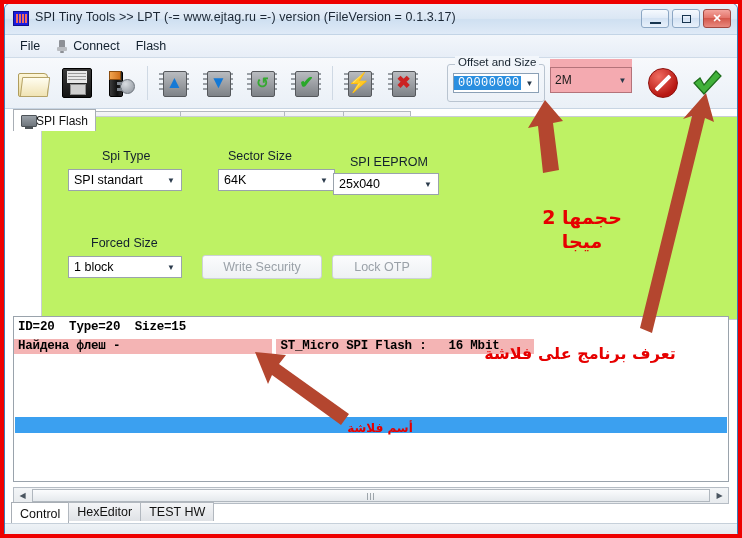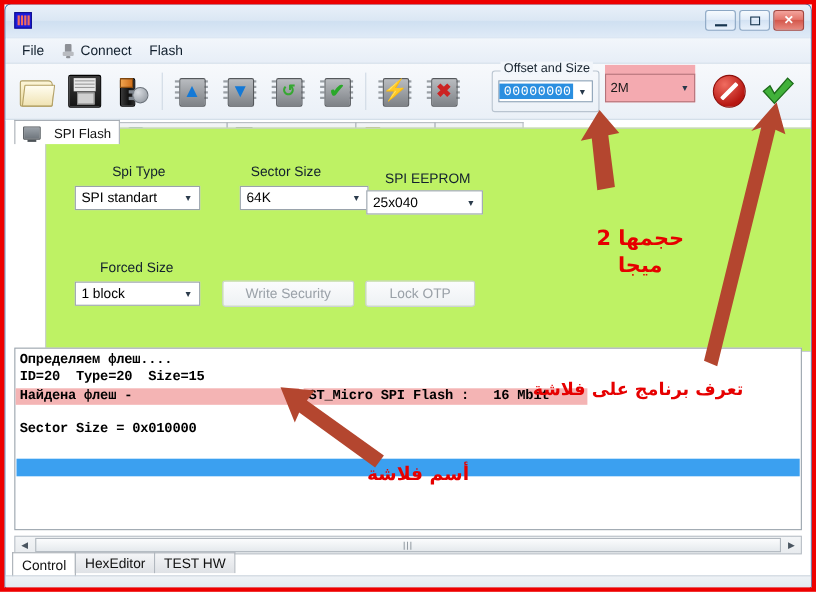--- a/index.html
+++ b/index.html
@@ -169,21 +169,21 @@
     background:#ffffff;border-top:1px solid #ffffff;
   }
   .panel{
     position:absolute;left:8px;top:6px;width:716px;height:204px;
     border:1px solid #c9ced4;background:#bef264;box-sizing:border-box;margin-left:28px;
   }
   .tabstrip{position:absolute;left:8px;top:-1px;height:22px;display:flex;align-items:flex-end;}
   .tab{
     height:20px;box-sizing:border-box;border:1px solid #b2b8bf;border-bottom:none;
     background:linear-gradient(to bottom,#f4f5f7,#dfe2e6);
-    display:flex;align-items:center;gap:14px;padding:0 7px;
+    display:flex;align-items:center;gap:1px;padding:0 7px;
     font-size:12px;color:#111;margin-right:-1px;white-space:nowrap;
   }
   .tab.active{
     background:#ffffff;height:22px;border-color:#a8aeb5;position:relative;z-index:3;
   }
   .tab .tic{width:14px;height:12px;position:relative;display:inline-block;}
   .mon{position:absolute;left:0;top:0;width:14px;height:10px;border:1px solid #4d5358;
     background:linear-gradient(to bottom,#9aa1a8,#6f767d);border-radius:1px;}
   .mon:after{content:"";position:absolute;left:3px;bottom:-3px;width:8px;height:2px;background:#4d5358;}
   .dflash{position:absolute;left:0;top:0;width:13px;height:12px;border-radius:2px;
@@ -254,20 +254,21 @@
 
 <div class="window">
 
   <div class="titlebar">
     <div class="title-icon">
       <i style="left:2px;top:2px;width:2px;height:9px;"></i>
       <i style="left:5px;top:2px;width:2px;height:9px;"></i>
       <i style="left:8px;top:2px;width:2px;height:9px;"></i>
       <i style="left:11px;top:2px;width:2px;height:9px;"></i>
     </div>
+    <div class="title-text">SPI Tiny Tools &gt;&gt; LPT (-= www.ejtag.ru =-) version (FileVersion = 0.1.3.17)</div>
     <div class="winbtns">
       <div class="winbtn">
           <div class="mbar-line"></div>
         </div>
       <div class="winbtn">
           <div class="mbox"></div>
         </div>
       <div class="winbtn close">
         <div class="glyph">✕</div>
       </div>
@@ -530,26 +531,24 @@
         <span class="val">1 block</span>
         <span class="caret">▼</span>
       </div>
 
       <div class="btn-dis" style="left:290px;top:138px;width:100px;">Lock OTP</div>
       <div class="btn-dis" style="left:160px;top:138px;width:120px;">Write Security</div>
     </div>
 
     <div class="logbox">
       <div style="padding-top:3px;">
-        <div class="logline">Определяем флеш....</div>
         <div class="logline">ID=20  Type=20  Size=15</div>
         <div class="logline pink" style="min-width:248px;">Найдена флеш -</div>
         <div class="logline pink" style="min-width:248px;">ST_Micro SPI Flash :   16 Mbit</div>
         <div class="logline">&nbsp;</div>
-        <div class="logline">Sector Size = 0x010000</div>
       </div>
       <div class="logsel" style="top:100px;"></div>
     </div>
 
     <div class="hscroll">
       <div class="arw">◀</div>
       <div class="thumb">
         <span>|||</span>
       </div>
       <div class="arw">▶</div>
@@ -576,15 +575,15 @@
   </g>
 </svg>
 
 <div class="anno" style="left:512px;top:206px;width:140px;font-size:19px;">
   <div>حجمها 2</div>
   <div>ميجا</div>
 </div>
 
 <div class="anno" style="left:440px;top:344px;width:280px;font-size:16px;">تعرف برنامج على فلاشة</div>
 
-<div class="anno" style="left:290px;top:421px;width:180px;font-size:17px;">أسم فلاشة</div>
+<div class="anno" style="left:290px;top:421px;width:180px;font-size:12px;">أسم فلاشة</div>
 
 <div class="red-frame"></div>
 
 </body></html>

